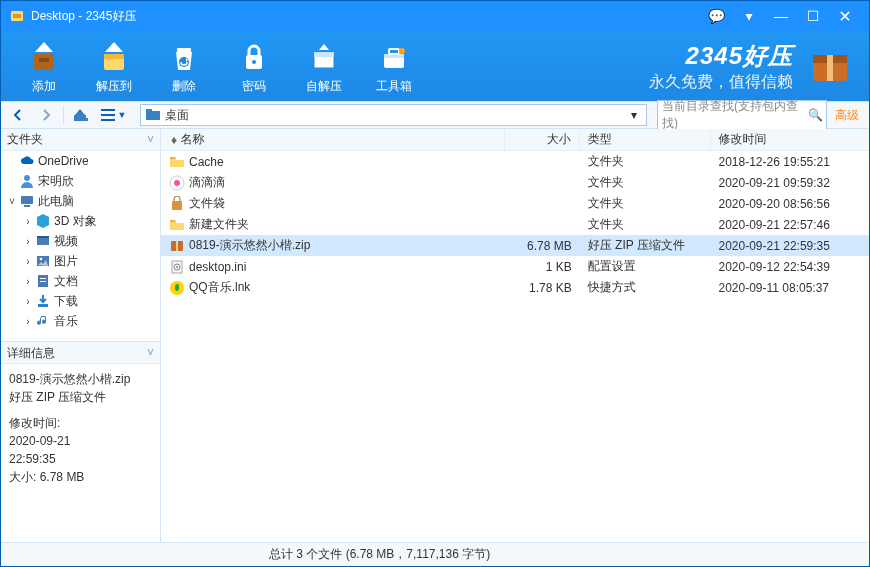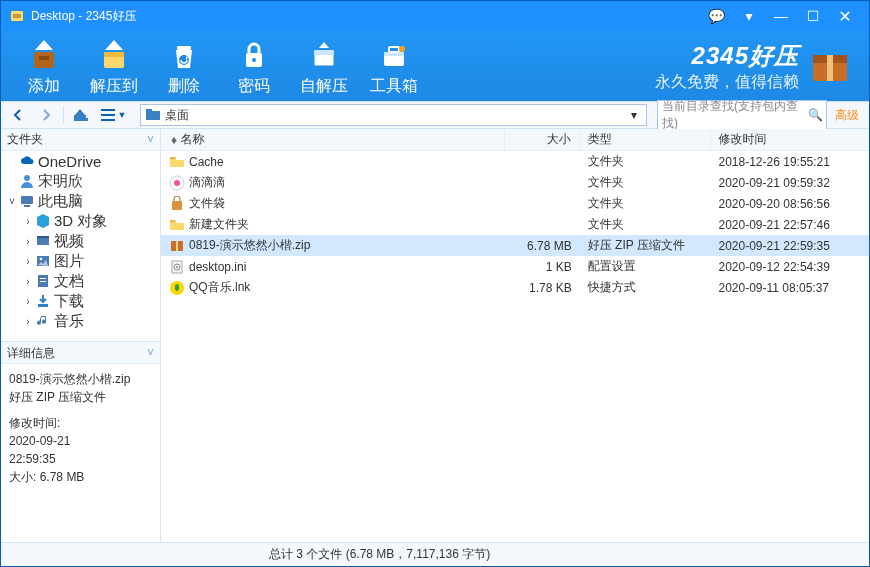--- a/index.html
+++ b/index.html
@@ -9,22 +9,22 @@
 .titlebar { height: 30px; background: linear-gradient(#1e90ff,#1e90ff); color: #fff; display: flex; align-items: center; padding: 0 8px; }
 .titlebar .app-icon { width: 16px; height: 16px; margin-right: 6px; }
 .titlebar .title { flex: 1; font-size: 12px; }
 .titlebar .sysbtn { width: 32px; height: 22px; display: flex; align-items: center; justify-content: center; cursor: pointer; font-size: 14px; }
 .titlebar .sysbtn.close { font-size: 16px; }
 
 
 .toolbar { height: 70px; background: linear-gradient(#2196f3,#1e88e5); display: flex; align-items: center; padding: 0 8px; color: #fff; }
 .tool { width: 70px; display: flex; flex-direction: column; align-items: center; cursor: pointer; gap: 2px; }
 .tool .ticon { width: 38px; height: 38px; display: flex; align-items: center; justify-content: center; }
-.tool .tlabel { font-size: 16px; }
-.brand { margin-left: auto; display: flex; align-items: center; gap: 6px; padding-right: 6px; }
+.tool .tlabel { font-size: 12px; }
+.brand { margin-left: auto; display: flex; align-items: center; gap: 12px; padding-right: 6px; }
 .brand-text { text-align: right; }
 .brand-main { font-size: 24px; font-weight: bold; font-style: italic; color: #fff; letter-spacing: 1px; }
 .brand-sub { font-size: 16px; color: #e6f3ff; }
 
 
 .navbar { height: 28px; background: #f4f8fc; border-top: 1px solid #cfe3f5; border-bottom: 1px solid #cfe3f5; display: flex; align-items: center; padding: 0 4px; gap: 2px; }
 .navbtn { width: 26px; height: 22px; display: flex; align-items: center; justify-content: center; cursor: pointer; color: #0a5fb6; border: 1px solid transparent; }
 .sep { width:1px; height:18px; background:#d0e2f2; margin:0 2px;}
 .pathbox { flex: 1; height: 22px; background: #fff; border: 1px solid #a6c8e6; display: flex; align-items: center; padding: 0 4px; margin: 0 8px; }
 .pathbox .folder-ic { width:16px; height:16px; margin-right:4px; }
@@ -36,21 +36,21 @@
 
 
 .main { flex: 1; display: flex; overflow: hidden; }
 .leftcol { width: 160px; display: flex; flex-direction: column; border-right: 1px solid #d6e5f3; }
 .pane-head { height: 22px; background: #f3f8fd; border-bottom: 1px solid #e2eef9; display:flex; align-items:center; padding:0 6px; font-size:12px; color:#333; }
 .pane-head .chev { margin-left:auto; color:#7aa7d1; cursor:pointer; }
 .tree { flex: 0 0 auto; overflow-y:auto; overflow-x:hidden; height: 190px; }
 .tree-item { display:flex; align-items:center; height:20px; padding:0 2px; cursor:pointer; white-space:nowrap; }
 .tree-item .exp { width:14px; text-align:center; color:#444; font-size:10px;}
 .tree-item .tic { width:16px; height:16px; margin-right:3px; display:flex; align-items:center; justify-content:center; }
-.tree-item .tlbl { font-size:15px; }
+.tree-item .tlbl { font-size:12px; }
 .details { border-top: 1px solid #d6e5f3; flex:1; padding:6px 8px; font-size:12px; line-height:1.5; overflow:hidden;}
 .details .dhead { display:flex; align-items:center; margin:-6px -8px 6px; padding:0 6px; height:22px; background:#f3f8fd; border-bottom:1px solid #e2eef9;}
 .details .dhead .chev{margin-left:auto;color:#7aa7d1;cursor:pointer;}
 
 
 .filepane { flex: 1; display: flex; flex-direction: column; }
 .cols { height: 22px; background: #f3f8fd; border-bottom:1px solid #e2eef9; display:flex; align-items:center; font-size:12px; color:#333; }
 .col { padding: 0 8px; border-right:1px solid #e2eef9; display:flex; align-items:center; height:100%; }
 .col.name { flex: 1 1 370px; }
 .col.name .sorter{margin-left:4px;color:#888;font-size:10px;}

